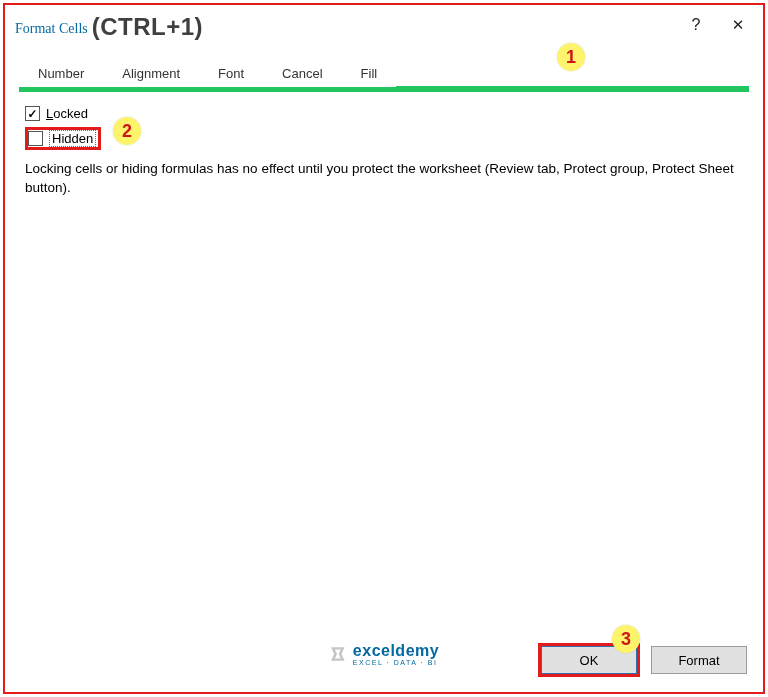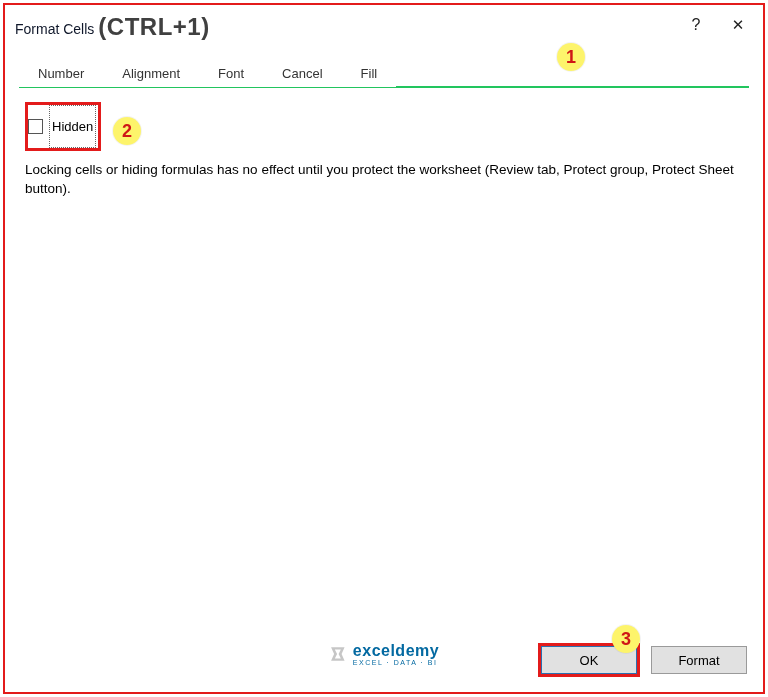--- a/index.html
+++ b/index.html
@@ -25,22 +25,23 @@
     }
     .titlebar {
       height: 44px;
       display: flex;
       align-items: center;
       padding: 0 6px 0 10px;
       position: relative;
     }
     .title-text {
       font-size: 14px;
-      color: #0f172a;
+      color: #0369a1;
       padding-top: 4px;
+      font-family: Liberation Serif, serif;
     }
     .ctrl-annot {
       font-size: 24px;
       font-weight: 600;
       color: #404040;
       margin-left: 4px;
       letter-spacing: 0.5px;
     }
     .titlebar-right {
       position: absolute;
@@ -56,21 +57,21 @@
       align-items: center;
       justify-content: center;
       font-size: 16px;
       color: #222;
       cursor: pointer;
     }
     .close-btn { font-size: 15px; }
     .tabs {
       display: flex;
       margin: 8px 14px 0 14px;
-      border-bottom: 2px solid #22c55e;
+      border-bottom: 6px solid #22c55e;
     }
     .tab {
       padding: 7px 18px 6px 18px;
       border: 1px solid transparent;
       border-bottom: none;
       font-size: 13px;
       color: #333;
       cursor: pointer;
       position: relative;
       top: 1px;
@@ -116,21 +117,21 @@
     }
     .hidden-highlight {
       display: inline-flex;
       align-items: center;
       border: 3px solid #e31b1b;
       padding: 0px 2px 0px 0px;
     }
     .hidden-highlight .checkbox { margin-left: 0px; }
     .hidden-label {
       border: 1px dotted #666;
-      padding: 13px 2px;
+      padding: 0 2px;
     }
     .explain {
       margin-top: 10px;
       line-height: 1.4;
       font-size: 13.5px;
       color: #000;
     }
     .footer {
       display: flex;
       justify-content: flex-end;
@@ -215,20 +216,24 @@
 
   <div class="tabs">
     <div class="tab">Number</div>
     <div class="tab">Alignment</div>
     <div class="tab">Font</div>
     <div class="tab">Cancel</div>
     <div class="tab">Fill</div>
   </div>
 
   <div class="content">
+    <div class="checkrow">
+      <span class="checkbox checked"></span>
+      <span><span class="underline-first">L</span><span>ocked</span></span>
+    </div>
     <div class="checkrow">
       <span class="hidden-highlight">
         <span class="checkbox"></span>
         <span class="hidden-label">H<span>idden</span></span>
       </span>
     </div>
     <div class="explain">Locking cells or hiding formulas has no effect until you protect the worksheet (Review tab, Protect group, Protect Sheet button).</div>
   </div>
 
   <div class="watermark">

